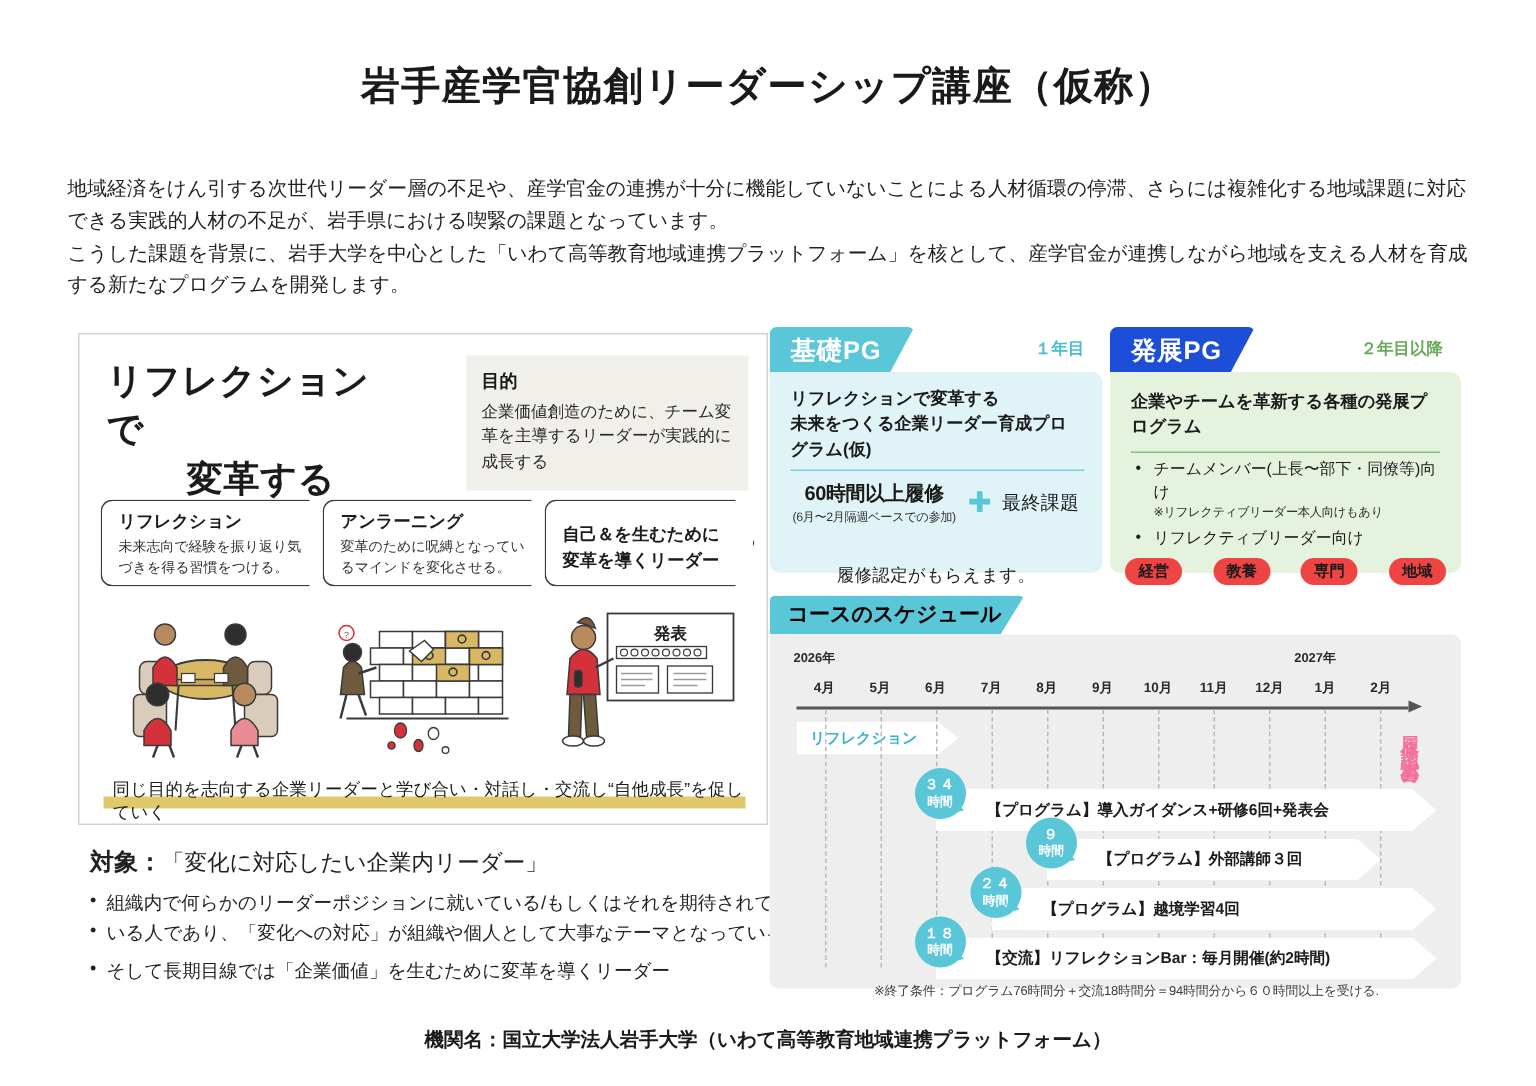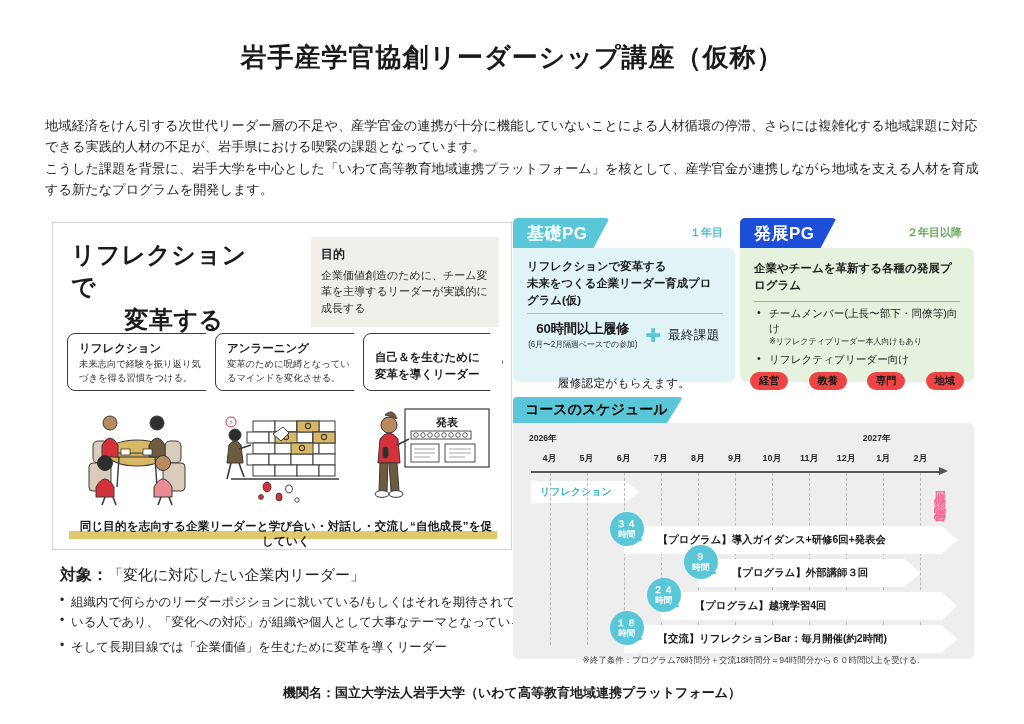--- a/index.html
+++ b/index.html
@@ -68,22 +68,22 @@
   .illu{position:absolute;top:0;height:106px;}
   .i1{left:10px;width:120px;}
   .i2{left:150px;width:130px;}
   .i3{left:300px;width:130px;}
 
   
   .slogan{
     position:absolute;left:16px;top:296px;width:428px;
   }
   .slogan .stext{
-    font-size:11.6px;font-weight:bold;color:#1b1b1b;letter-spacing:.1px;
-    position:relative;z-index:2;padding-left:6px;text-align:center;
+    font-size:11.6px;font-weight:normal;color:#1b1b1b;letter-spacing:.1px;
+    position:relative;z-index:2;padding-left:6px;
   }
   .slogan .sbar{
     position:absolute;left:0;top:12px;width:428px;height:8px;background:#e0c96a;z-index:1;
   }
 
   
   .target{position:absolute;left:60px;top:565px;width:470px;}
   .target .thead{font-size:15px;margin-bottom:6px;}
   .target .thead b{font-weight:bold;font-size:16px;}
   .target ul{margin:0;padding:0;list-style:none;}

